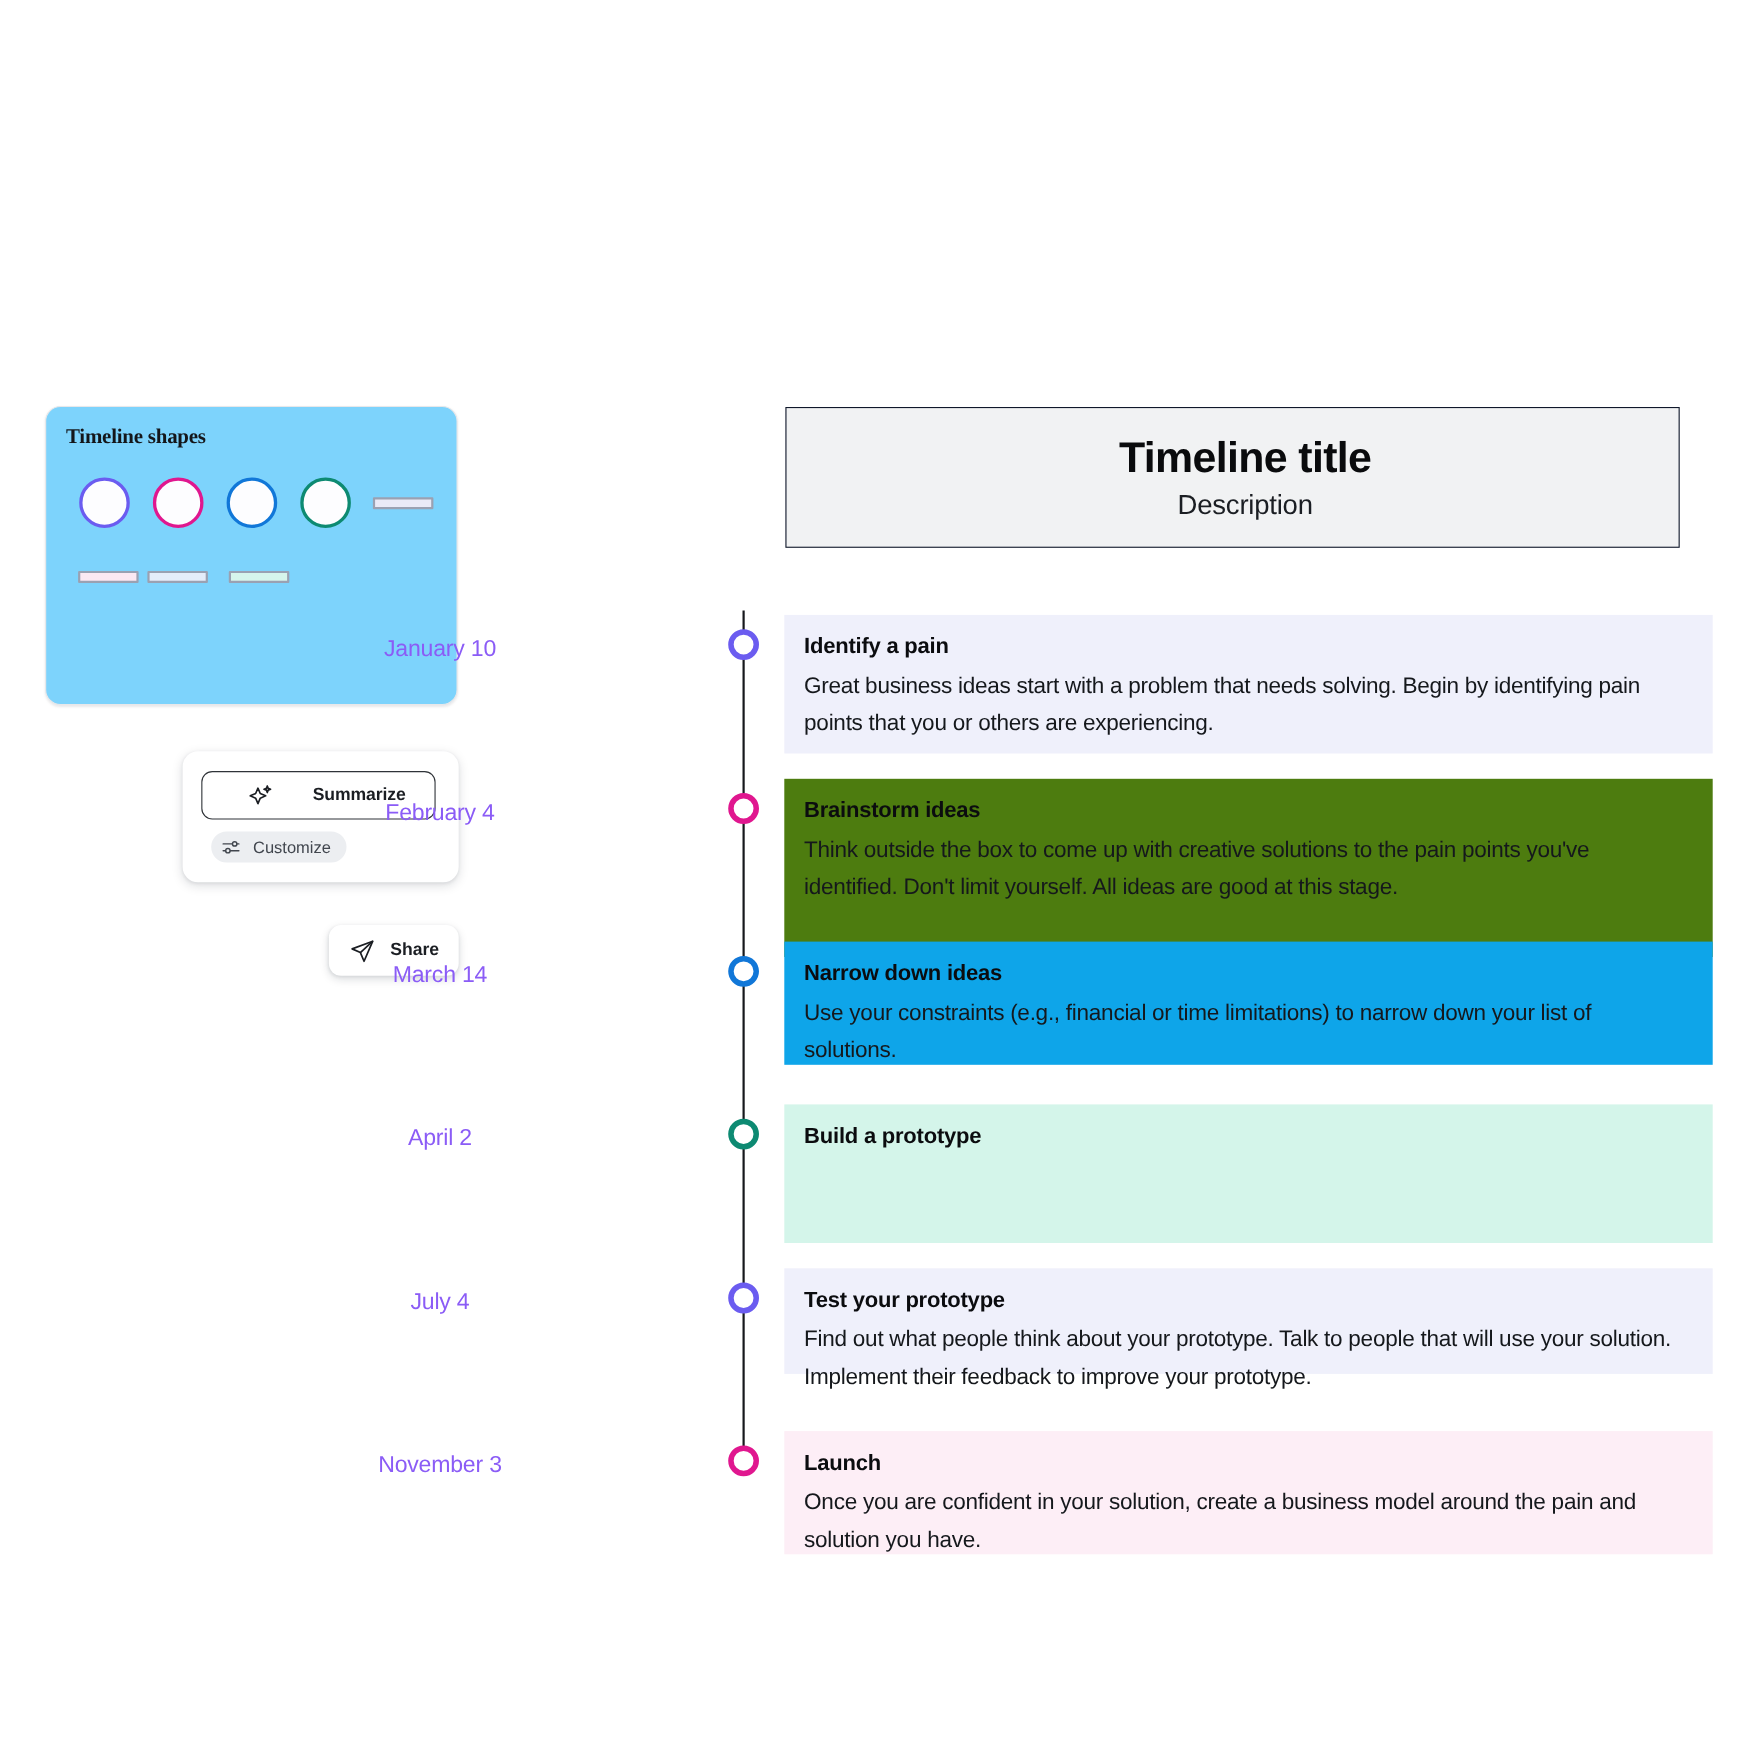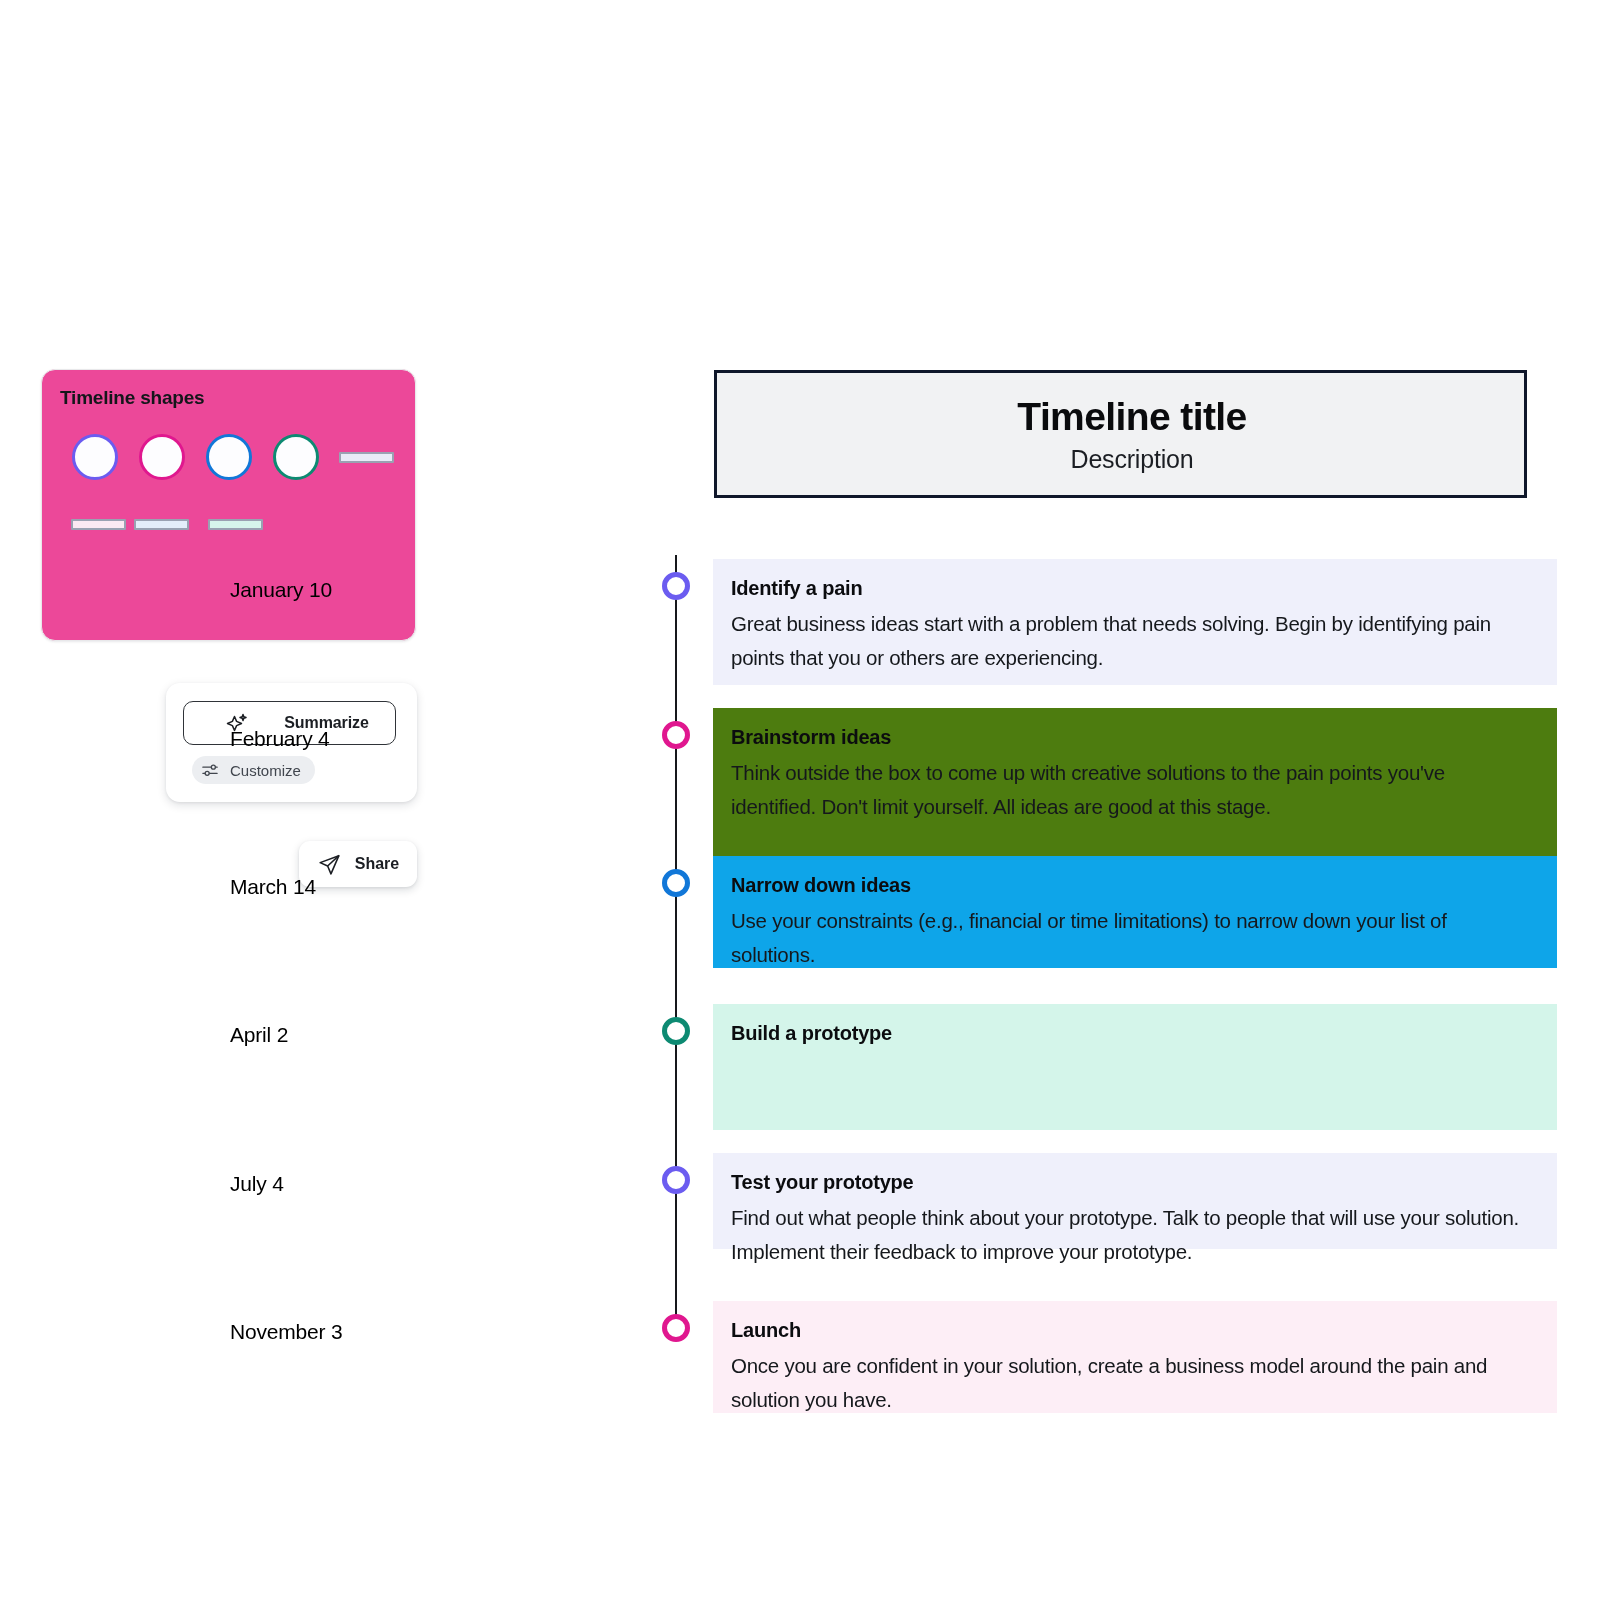--- a/index.html
+++ b/index.html
@@ -19,24 +19,25 @@
     background: #ffffff;
   }
 
   
   .shapes-panel {
     position: absolute;
     left: 41px;
     top: 369px;
     width: 375px;
     height: 272px;
-    background: #ec4899;
+    background: #7dd3fc;
     border: 1px solid #e8e8ea;
     border-radius: 14px;
     box-shadow: 0 1px 3px rgba(16,24,40,0.06), 0 1px 2px rgba(16,24,40,0.04);
+    font-family: Liberation Serif, serif;
   }
 
   .shapes-title {
     position: absolute;
     left: 18px;
     top: 17px;
     font-size: 19px;
     font-weight: bold;
     color: #14161a;
     letter-spacing: -0.2px;
@@ -144,21 +145,21 @@
   }
 
   
   .tl-header {
     position: absolute;
     left: 714px;
     top: 370px;
     width: 813px;
     height: 128px;
     background: #f1f2f3;
-    border: 3px solid #0f172a;
+    border: 1px solid #0f172a;
     display: flex;
     flex-direction: column;
     align-items: center;
     justify-content: center;
     gap: 6px;
     padding-left: 23px;
   }
   .tl-title {
     font-size: 39px;
     font-weight: bold;
@@ -191,23 +192,23 @@
   .tl-event {
     position: relative;
     display: block;
     margin-bottom: 20px;
   }
 
   .tl-date {
     position: absolute;
     right: 1030px;
     width: 340px;
-    text-align: left;
+    text-align: center;
     font-size: 21px;
-    color: #000000;
+    color: #8b5cf6;
     letter-spacing: -0.2px;
     line-height: 1;
   }
 
   .tl-dot {
     position: absolute;
     left: 662px;
     width: 28px;
     height: 28px;
     border-radius: 50%;

